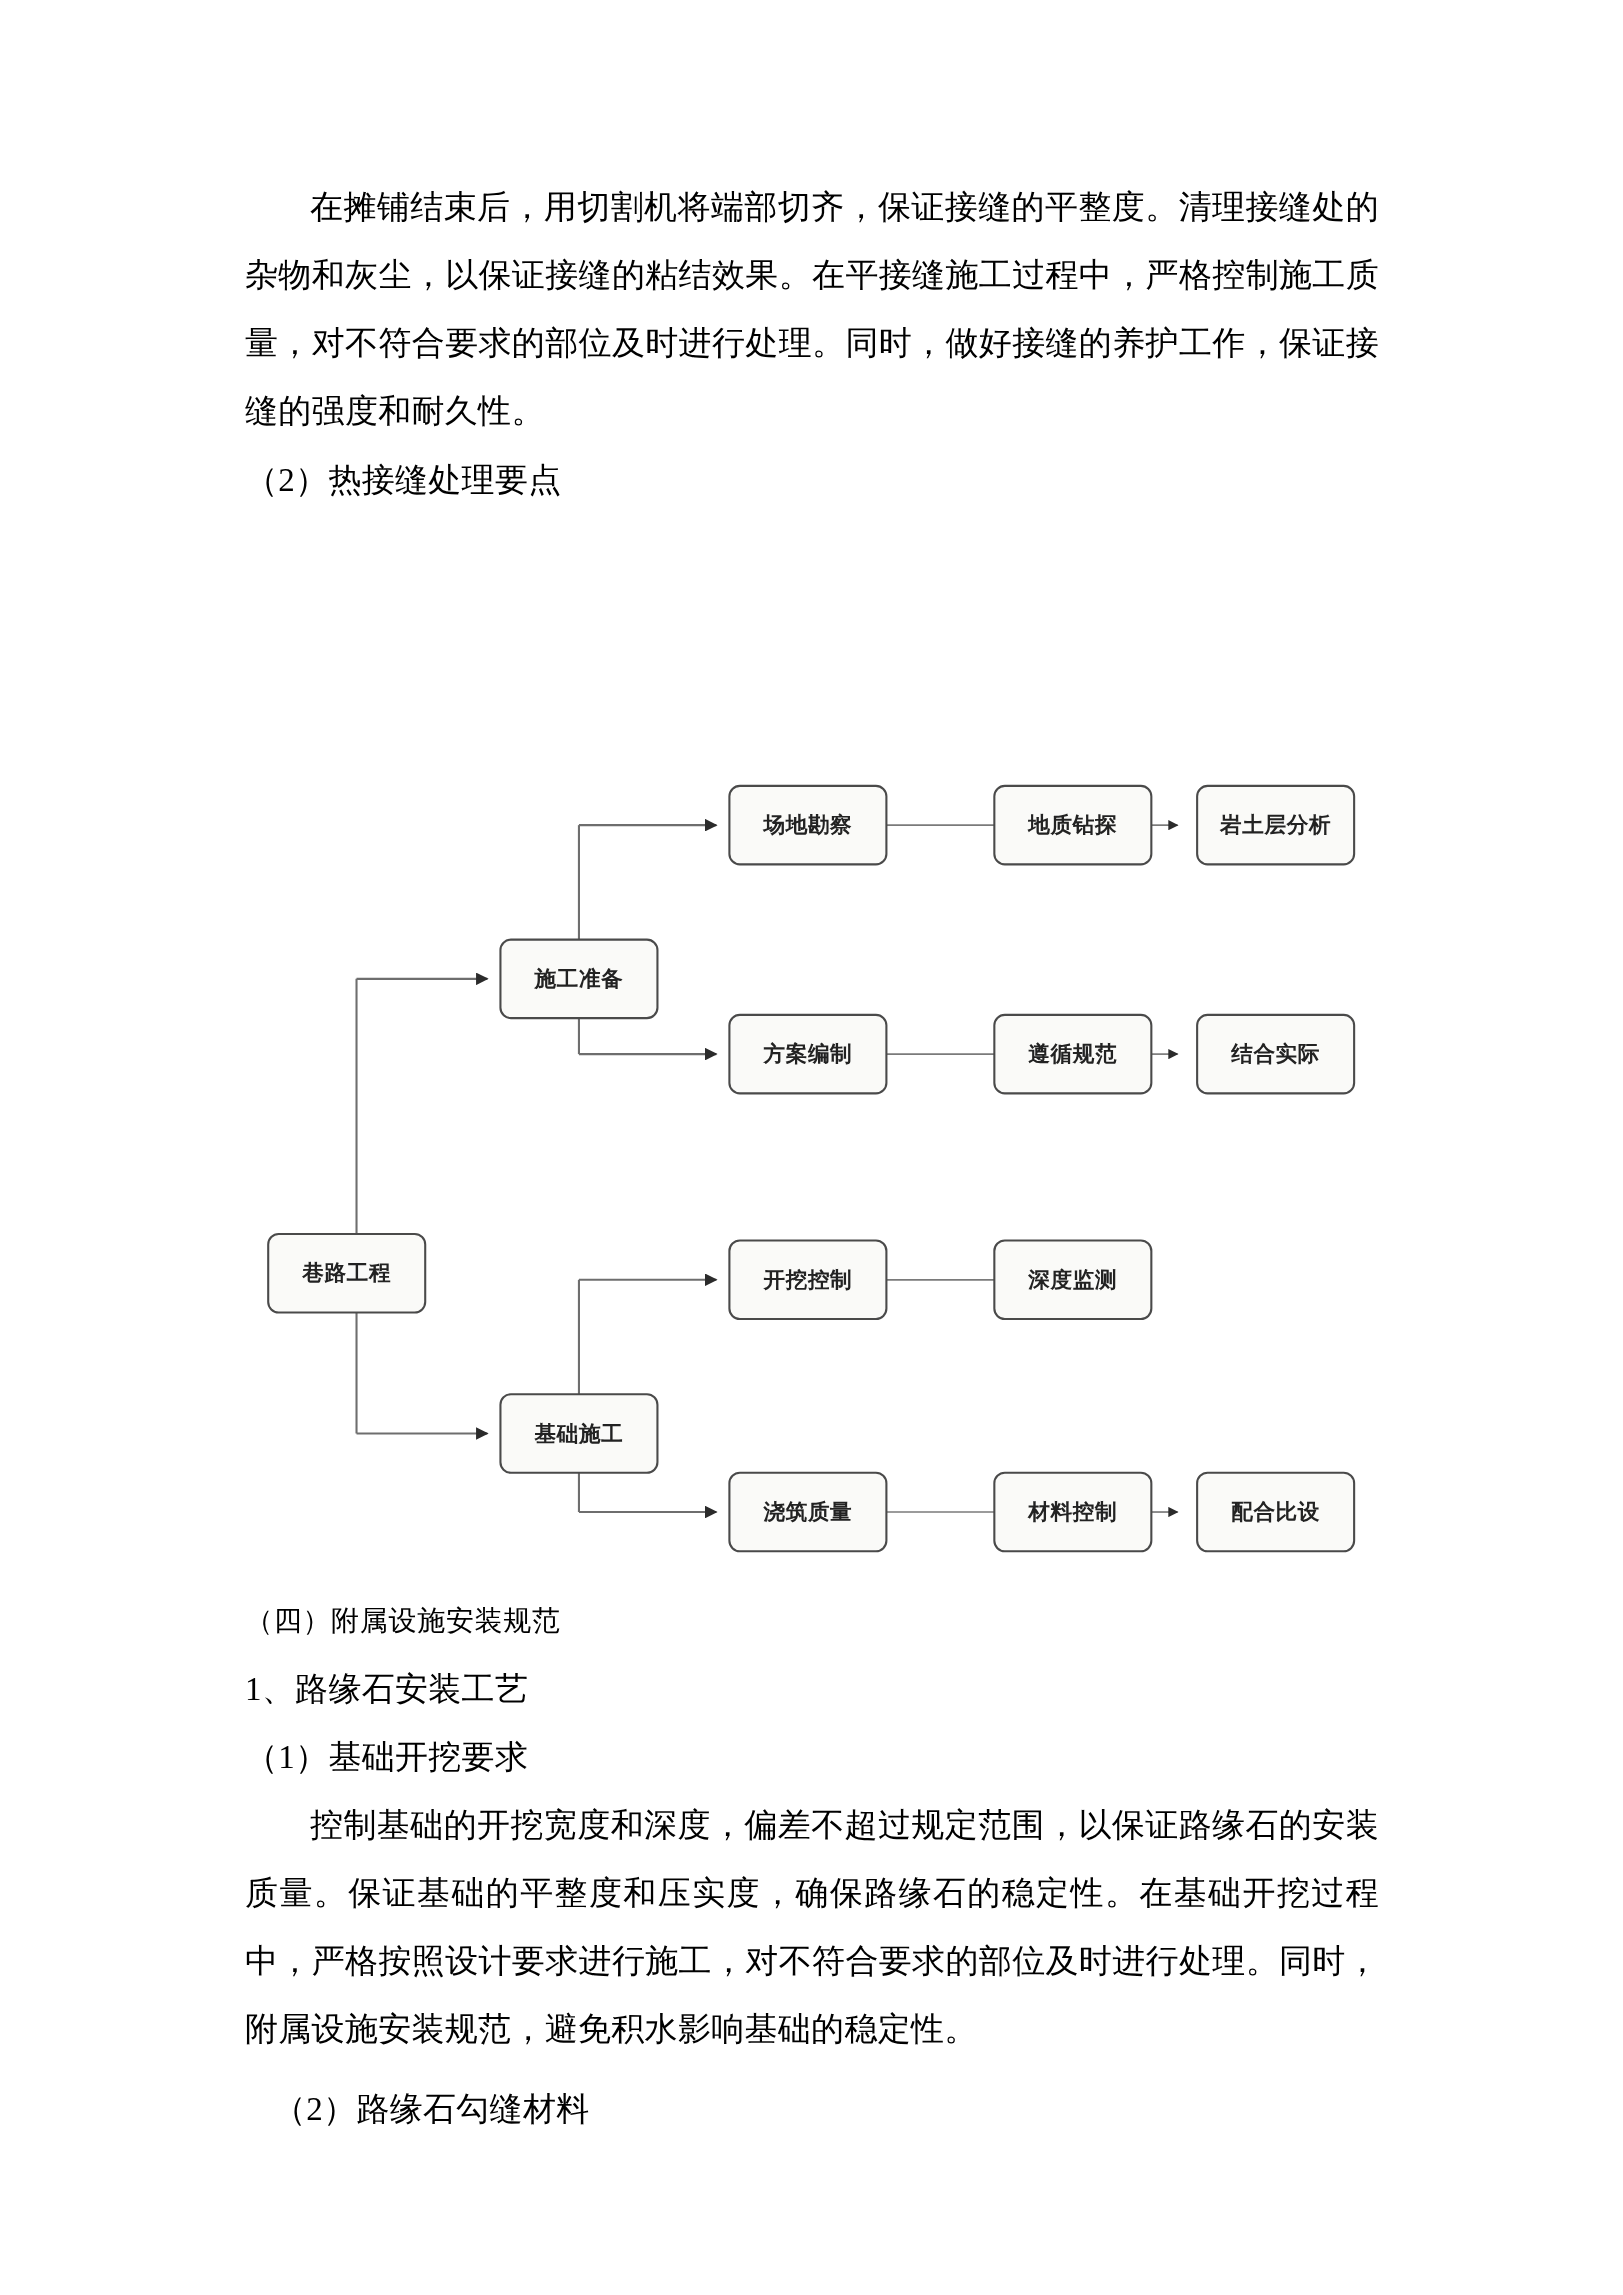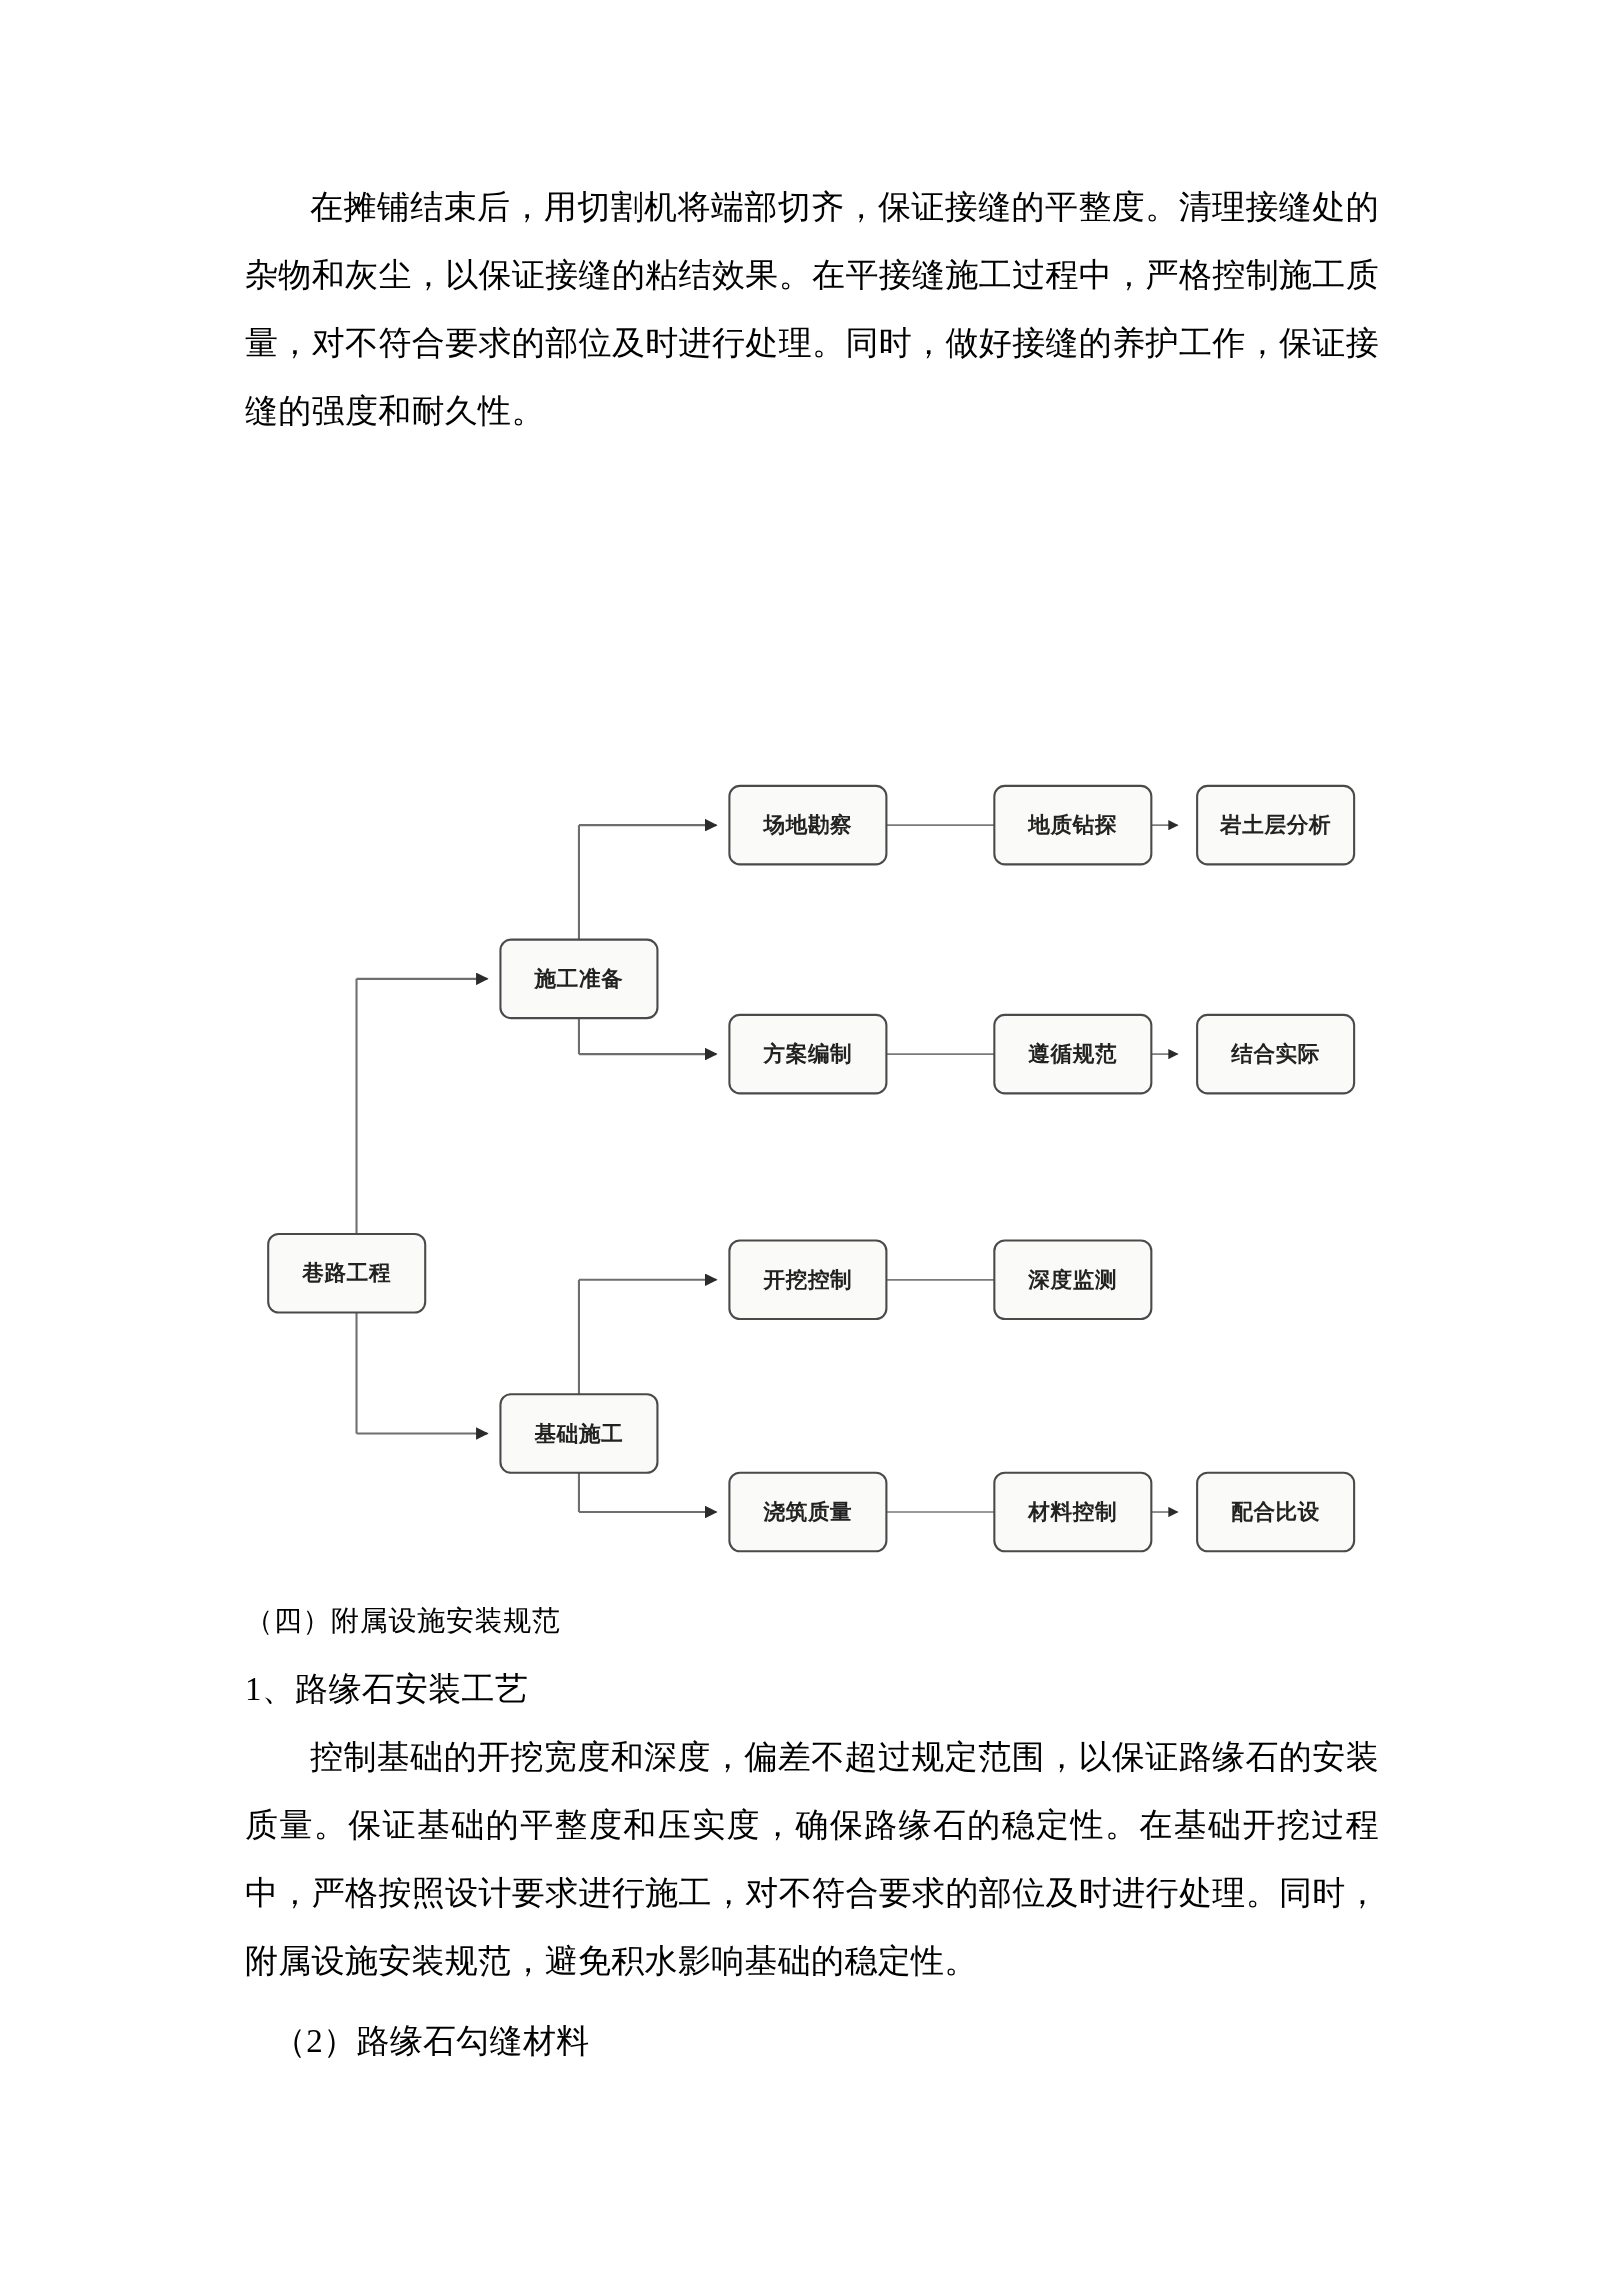--- a/index.html
+++ b/index.html
@@ -89,20 +89,21 @@
   }
   .ahead { fill: #2b2b2b; }
 </style>
 </head>
 <body>
 
 <div class="page">
 
   <div class="body-col" style="top:173px;">
     <p class="para">在摊铺结束后，用切割机将端部切齐，保证接缝的平整度。清理接缝处的杂物和灰尘，以保证接缝的粘结效果。在平接缝施工过程中，严格控制施工质量，对不符合要求的部位及时进行处理。同时，做好接缝的养护工作，保证接缝的强度和耐久性。</p>
+    <p class="para noindent" style="margin-top:1.3px;">（2）热接缝处理要点</p>
   </div>
 
   <div class="flow">
     <svg width="1623" height="805" viewBox="0 0 2481 1230" xmlns="http://www.w3.org/2000/svg">
 
       <defs>
         <marker id="arrow" viewBox="0 0 10 10" refX="9" refY="5" markerWidth="6" markerHeight="6" orient="auto-start-reverse">
           <path d="M 0 0 L 10 5 L 0 10 z" class="ahead"></path>
         </marker>
       </defs>
@@ -198,18 +199,19 @@
         <rect x="1830" y="1100" width="240" height="120" rx="16" ry="16"></rect>
         <text x="1950" y="1162">配合比设</text>
       </g>
 
     </svg>
   </div>
 
   <div class="body-col" style="top:1587px;">
     <h2 class="heading">（四）附属设施安装规范</h2>
     <p class="para noindent">1、路缘石安装工艺</p>
+    <p class="para noindent">（1）基础开挖要求</p>
     <p class="para">控制基础的开挖宽度和深度，偏差不超过规定范围，以保证路缘石的安装质量。保证基础的平整度和压实度，确保路缘石的稳定性。在基础开挖过程中，严格按照设计要求进行施工，对不符合要求的部位及时进行处理。同时，附属设施安装规范，避免积水影响基础的稳定性。</p>
     <p class="para noindent" style="margin-top:11.8px;margin-left:28px;">（2）路缘石勾缝材料</p>
   </div>
 
 </div>
 
 
 </body></html>

